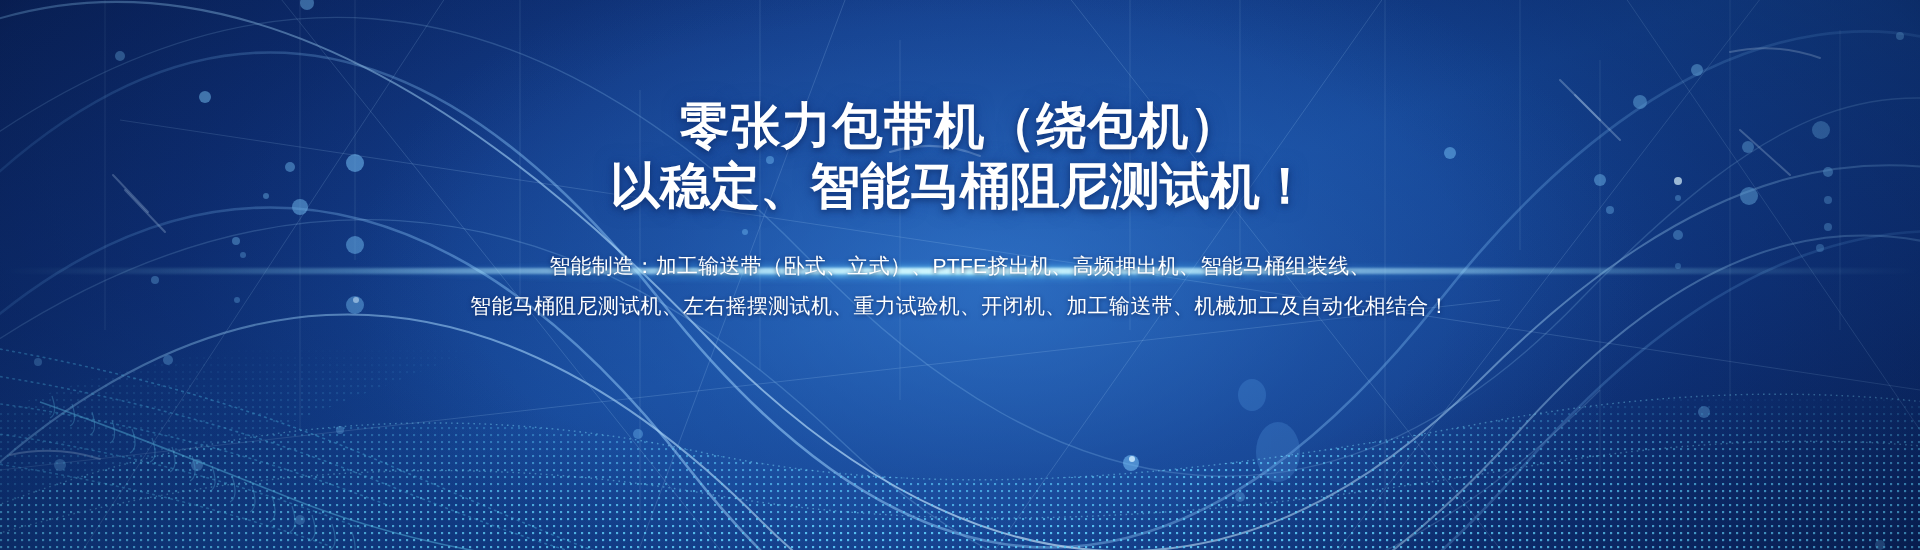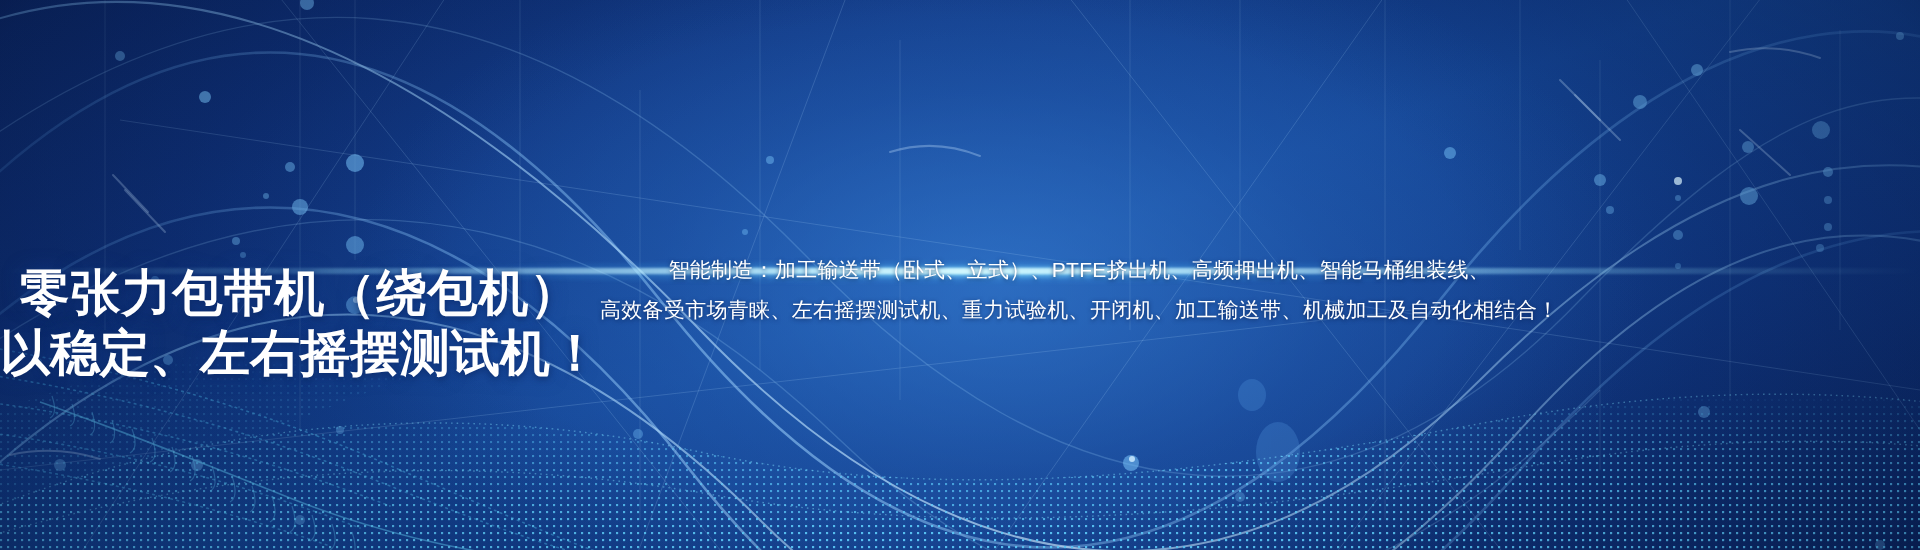--- a/index.html
+++ b/index.html
@@ -35,21 +35,21 @@
   }
   .horizon2{
     position:absolute;left:0;right:0;top:268px;height:6px;
     background:linear-gradient(90deg,rgba(120,200,250,0) 0%,rgba(150,225,255,0.35) 18%,rgba(215,250,255,0.9) 50%,rgba(150,225,255,0.35) 82%,rgba(120,200,250,0) 100%);
     filter:blur(1px);
     pointer-events:none;
   }
 
   .content{
     position:absolute;inset:0;
-    display:flex;flex-direction:row;align-items:center;
+    display:flex;flex-direction:column;align-items:center;
     z-index:6;
   }
   .title-block{margin-top:96px;text-align:center;}
   .title-line{
     color:#ffffff;
     font-size:50px;
     line-height:60px;
     font-weight:bold;
     letter-spacing:1px;
     text-shadow:0 0 18px rgba(20,60,140,0.75),0 2px 6px rgba(8,30,80,0.65);
@@ -275,21 +275,21 @@
     </svg>
   </div>
 
   <div class="horizon"></div>
   <div class="horizon2"></div>
   <div class="vignette"></div>
 
   <div class="content">
     <div class="title-block">
       <div class="title-line">零张力包带机（绕包机）</div>
-      <div class="title-line second">以稳定、左右摇摆测试机！</div>
+      <div class="title-line second">以稳定、智能马桶阻尼测试机！</div>
     </div>
     <div class="sub-block">
       <div class="sub-line">智能制造：加工输送带（卧式、立式）、PTFE挤出机、高频押出机、智能马桶组装线、</div>
-      <div class="sub-line">高效备受市场青睐、左右摇摆测试机、重力试验机、开闭机、加工输送带、机械加工及自动化相结合！</div>
+      <div class="sub-line">智能马桶阻尼测试机、左右摇摆测试机、重力试验机、开闭机、加工输送带、机械加工及自动化相结合！</div>
     </div>
   </div>
 
 </div>
 
 </body></html>

